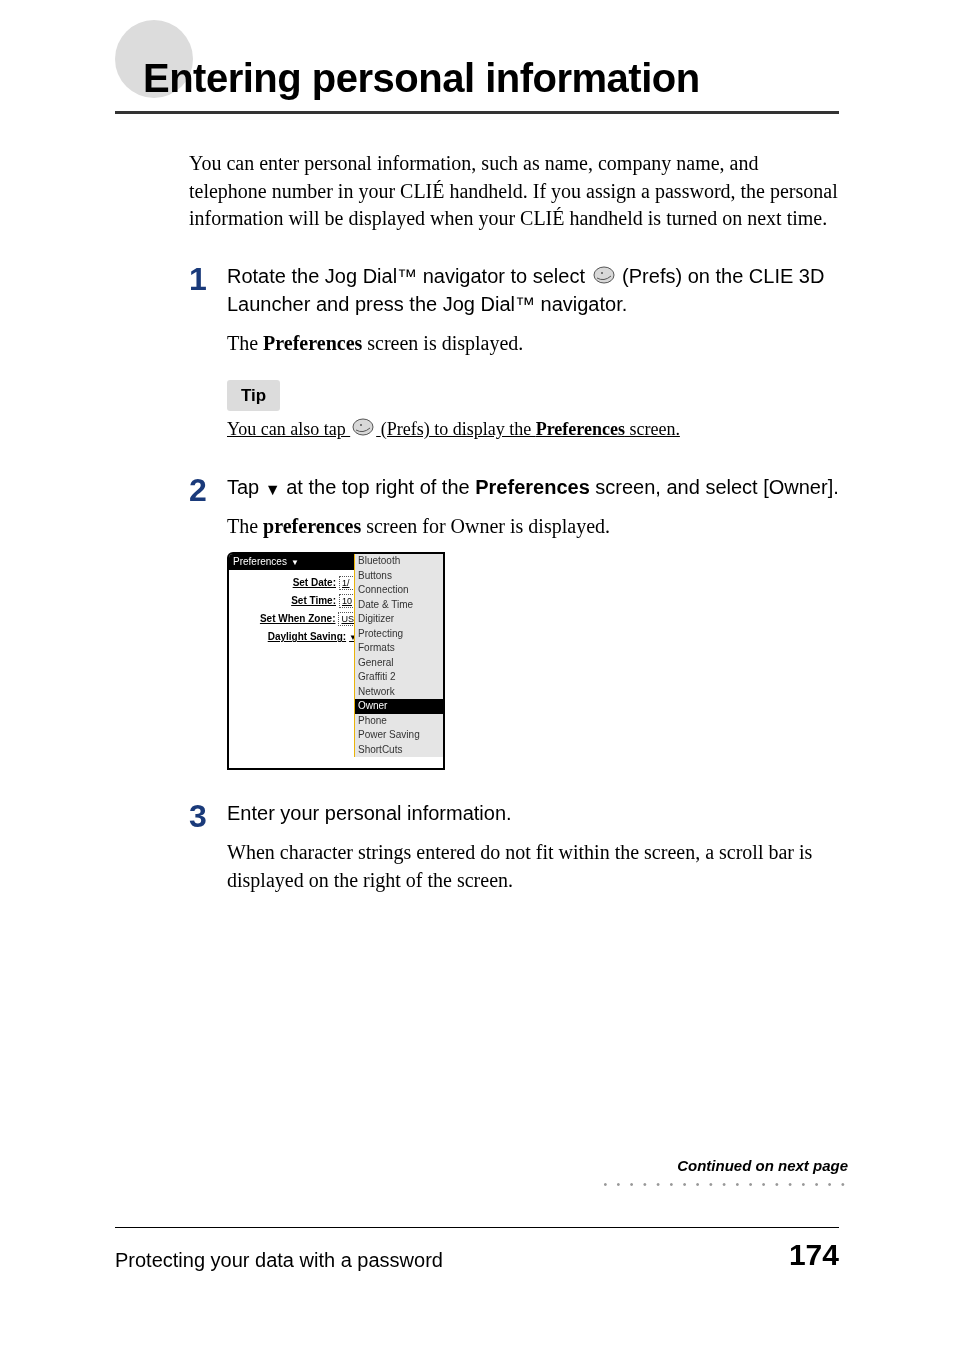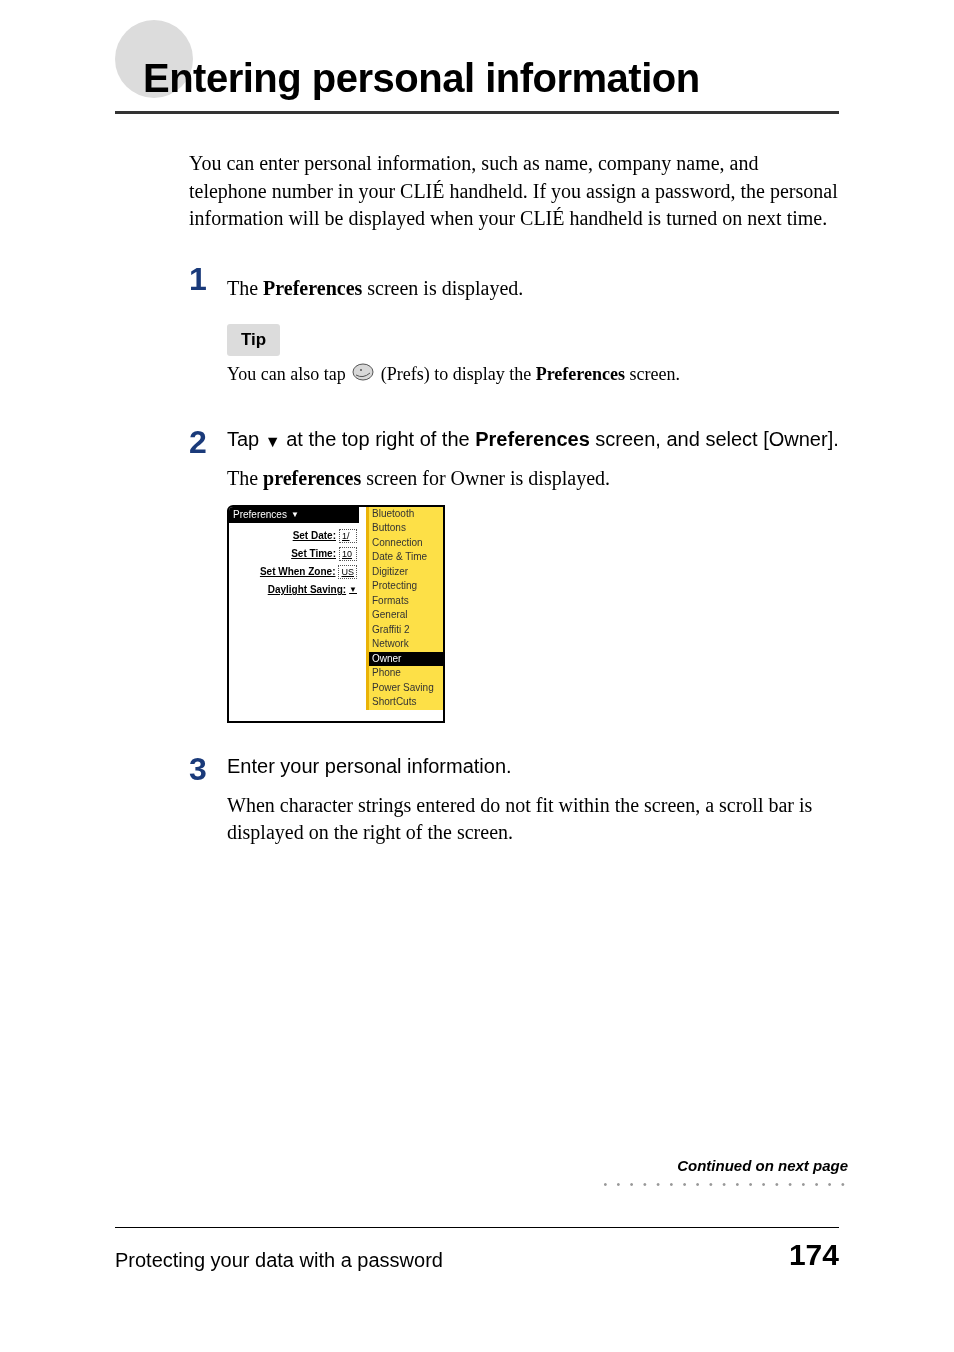--- a/index.html
+++ b/index.html
@@ -76,21 +76,21 @@
     font-size: 20px;
     line-height: 1.35;
     margin-bottom: 2px;
   }
   .step-sub {
     font-family: "Times New Roman", Times, serif;
     font-size: 20px;
     margin-top: 12px;
   }
   .bold { font-weight: bold; }
-  .tip-block { margin-top: 22px; margin-bottom: 10px; }
+  .tip-block { margin-top: 22px; margin-bottom: 2px; text-decoration: underline; }
   .tip-label {
     display: inline-block;
     background: #dcdcdc;
     font-family: Arial, Helvetica, sans-serif;
     font-weight: bold;
     font-size: 17px;
     padding: 4px 14px;
     border-radius: 3px;
   }
   .tip-text {
@@ -146,23 +146,23 @@
     padding: 4px 2px;
     font-size: 10px;
   }
   .fig-row { display: flex; justify-content: flex-end; align-items: center; height: 18px; text-decoration: underline; }
   .fig-row-lbl { text-align: right; font-weight: bold; margin-right: 3px; width: 102px; white-space: nowrap; }
   .fig-row-box { border: 1px dotted #555; padding: 0 2px; min-width: 18px; font-size: 9px; }
   .fig-dds { font-size: 8px; }
   .fig-menu {
     position: absolute;
     right: 0; top: 0;
-    width: 77px;
-    background: #fde047;
-    border-left: 3px solid #eab308;
+    width: 89px;
+    background: #e5e5e5;
+    border-left: 1px solid #eab308;
     font-size: 10px;
     color: #333;
   }
   .fig-menu div { padding: 1px 3px; line-height: 1.25; white-space: nowrap; }
   .fig-menu .sel { background: #000; color: #fff; }
 
   .dot-row {
     position: absolute;
     right: 106px;
     bottom: 159px;
@@ -214,20 +214,31 @@
     <div class="title-block-circle"></div>
     <h1 class="page-title">Entering personal information</h1>
     <hr class="title-rule">
   </div>
 
   <p class="intro">You can enter personal information, such as name, company name, and telephone number in your CLIÉ handheld. If you assign a password, the personal information will be displayed when your CLIÉ handheld is turned on next time.</p>
 
   <div class="step">
     <div class="step-num">1</div>
     <div class="step-body">
+      <div class="step-instr">
+        <span>Rotate the Jog Dial™ navigator to select </span>
+        <span class="prefs-icon">
+          <svg width="22" height="18" viewBox="0 0 22 18">
+            <ellipse cx="11" cy="9" rx="10" ry="8" fill="#d8d8d8" stroke="#555" stroke-width="1"></ellipse>
+            <circle cx="9" cy="7" r="1" fill="#555"></circle>
+            <path d="M4 12 Q11 16 18 10" stroke="#555" stroke-width="1" fill="none"></path>
+          </svg>
+        </span>
+        <span> (Prefs) on the CLIE 3D Launcher and press the Jog Dial™ navigator.</span>
+      </div>
       <div class="step-sub">
         <span>The </span><span class="bold">Preferences</span><span> screen is displayed.</span>
       </div>
       <div class="tip-block">
         <span class="tip-label">Tip</span>
         <div class="tip-text">
           <span>You can also tap </span>
           <span class="prefs-icon">
             <svg width="22" height="18" viewBox="0 0 22 18">
               <ellipse cx="11" cy="9" rx="10" ry="8" fill="#d8d8d8" stroke="#555" stroke-width="1"></ellipse>

